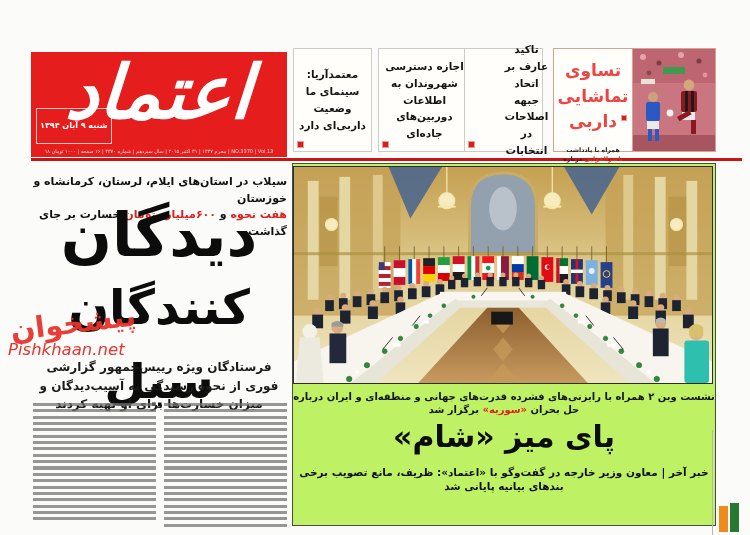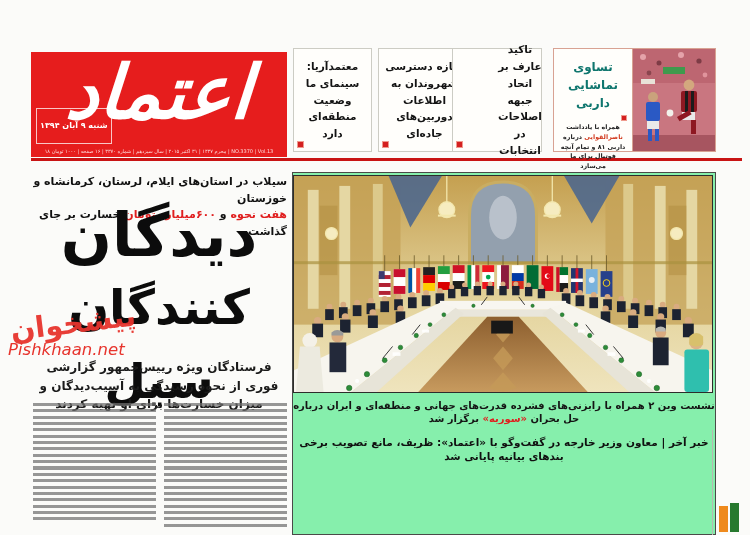--- a/index.html
+++ b/index.html
@@ -23,21 +23,21 @@
   .tbox{top:48px;height:104px;background:#fffefb;border:1px solid #ccccc4;}
   .tbox-inner{display:flex;align-items:center;justify-content:center;height:100%;
         padding:0 5px;text-align:center;font-size:10.5px;font-weight:bold;line-height:1.6;color:#141414;}
   .badge{position:absolute;left:3px;bottom:3px;width:7px;height:7px;background:#d42020;
         border:1px solid #ef9a8e;box-sizing:border-box;}
   .sports{left:553px;top:48px;width:163px;height:104px;background:#fffefb;
         border:1px solid #d8a293;display:flex;flex-direction:row;}
   .sports-photo{width:82px;height:100%;border-left:1px solid #d8a293;}
   .sports-photo svg{display:block;width:100%;height:100%;}
   .sports-col{flex:1;position:relative;padding-top:9px;text-align:center;}
-  .sports-title{font-size:12px;font-weight:bold;color:#0f766e;line-height:1.5;}
+  .sports-title{font-size:17px;font-weight:bold;color:#ef4444;line-height:1.5;}
   .sports-note{margin-top:10px;font-size:6.3px;line-height:1.55;color:#222;padding:0 4px;font-weight:bold;}
   .red-name{color:#d23a1e;}
   .sports-badge{position:absolute;right:5px;top:66px;width:6px;height:6px;background:#d42020;border:1px solid #ef9a8e;box-sizing:border-box;}
 
   
   .kicker{left:31px;top:174px;width:256px;font-size:11px;font-weight:bold;
         line-height:1.5;color:#111;}
   .redtxt{color:#e01f1f;}
   .big1{left:31px;top:196px;width:256px;text-align:center;font-size:60px;font-weight:bold;
         color:#0c0c0c;line-height:78px;}
@@ -48,21 +48,21 @@
   .wm-en{left:8px;top:340px;color:#e7342d;font-size:16.5px;font-weight:normal;font-style:italic;
         direction:ltr;letter-spacing:0;}
   .deck{left:31px;top:358px;width:256px;text-align:center;font-size:12px;font-weight:bold;
         line-height:1.55;color:#1b1b1b;}
   .cols{left:33px;top:403px;width:254px;height:127px;display:flex;gap:8px;}
   .col{flex:1;background-image:repeating-linear-gradient(to bottom,#6f6f6f 0 3px,transparent 3px 6.35px);
         opacity:.72;}
   .col.c2{height:121px;}
 
   
-  .mainbox{left:292px;top:172px;width:424px;height:363px;background:#86efac;border:1.5px solid #4a4a48;}
+  .mainbox{left:292px;top:163px;width:424px;height:363px;background:#bef264;border:1.5px solid #4a4a48;}
   .mainphoto{display:block;margin:2px 2px 0 2px;width:418px;height:216px;border:1px solid #2d2d2b;}
   .caption{margin-top:6px;text-align:center;font-size:10px;font-weight:bold;color:#141414;line-height:1.3;}
   .mh1{margin-top:5px;text-align:center;font-size:30px;font-weight:bold;color:#0c0c0c;line-height:37px;}
   .mh2{margin-top:2px;text-align:center;font-size:30px;font-weight:bold;color:#0c0c0c;line-height:37px;}
   .mfooter{margin-top:11px;text-align:center;font-size:10.5px;font-weight:bold;color:#101010;line-height:1.3;}
 
   .bar-orange{left:719px;top:506px;width:9px;height:26px;background:#ef8a1d;}
   .bar-green{left:730px;top:503px;width:9px;height:29px;background:#27792f;}
   .edge-line{left:712px;top:430px;width:1px;height:105px;background:#b9b9b4;}
 </style>
@@ -73,28 +73,28 @@
 
   <div class="abs masthead">
     <div class="logo">اعتماد</div>
     <div class="dateline">شنبه ۹ آبان ۱۳۹۴</div>
     <div class="issueline">۱۸ محرم ۱۴۳۷ | ۳۱ اکتبر ۲۰۱۵ | سال سیزدهم | شماره ۳۳۷۰ | ۱۶ صفحه | ۱۰۰۰ تومان | NO.3370 | Vol.13</div>
   </div>
 
   <div class="abs redrule"></div>
 
   <div class="abs tbox" style="left:293px;width:79px;">
-    <div class="tbox-inner">معتمدآریا: سینمای ما وضعیت منطقه‌ای دارد</div>
+    <div class="tbox-inner">معتمدآریا: سینمای ما وضعیت داربی‌ای دارد</div>
     <div class="badge"></div>
   </div>
   <div class="abs tbox" style="left:378px;width:93px;">
     <div class="tbox-inner">اجازه دسترسی شهروندان به اطلاعات دوربین‌های جاده‌ای</div>
     <div class="badge"></div>
   </div>
-  <div class="abs tbox" style="left:452px;width:90px;padding-left:46px;">
+  <div class="abs tbox" style="left:464px;width:79px;padding-left:46px;">
     <div class="tbox-inner">تاکید عارف بر اتحاد جبهه اصلاحات در انتخابات</div>
     <div class="badge"></div>
   </div>
 
   <div class="abs sports">
     <div class="sports-photo">
       <svg viewBox="0 0 82 102" preserveAspectRatio="none">
         <rect x="0" y="0" width="82" height="102" fill="#c97680"></rect>
         <rect x="0" y="0" width="82" height="34" fill="#bd6671"></rect>
         <circle cx="10" cy="8" r="3" fill="#e5a3aa"></circle>
@@ -406,20 +406,21 @@
         <line x1="304" y1="160" x2="296" y2="150"></line>
           <line x1="334" y1="184" x2="324" y2="172"></line>
         <line x1="190" y1="130" x2="196" y2="122"></line>
           <line x1="234" y1="130" x2="228" y2="122"></line>
       </g>
     </svg>
     <div class="caption">
       <span>نشست وین ۲ همراه با رایزنی‌های فشرده قدرت‌های جهانی و منطقه‌ای و ایران درباره حل بحران</span>
       <span class="redtxt">«سوریه»</span><span> برگزار شد</span>
     </div>
+    <div class="mh2">پای میز «شام»</div>
     <div class="mfooter">خبر آخر | معاون وزیر خارجه در گفت‌وگو با «اعتماد»: ظریف، مانع تصویب برخی بندهای بیانیه پایانی شد</div>
   </div>
 
   <div class="abs edge-line"></div>
   <div class="abs bar-orange"></div>
   <div class="abs bar-green"></div>
 
 </div>
 
 </body></html>

